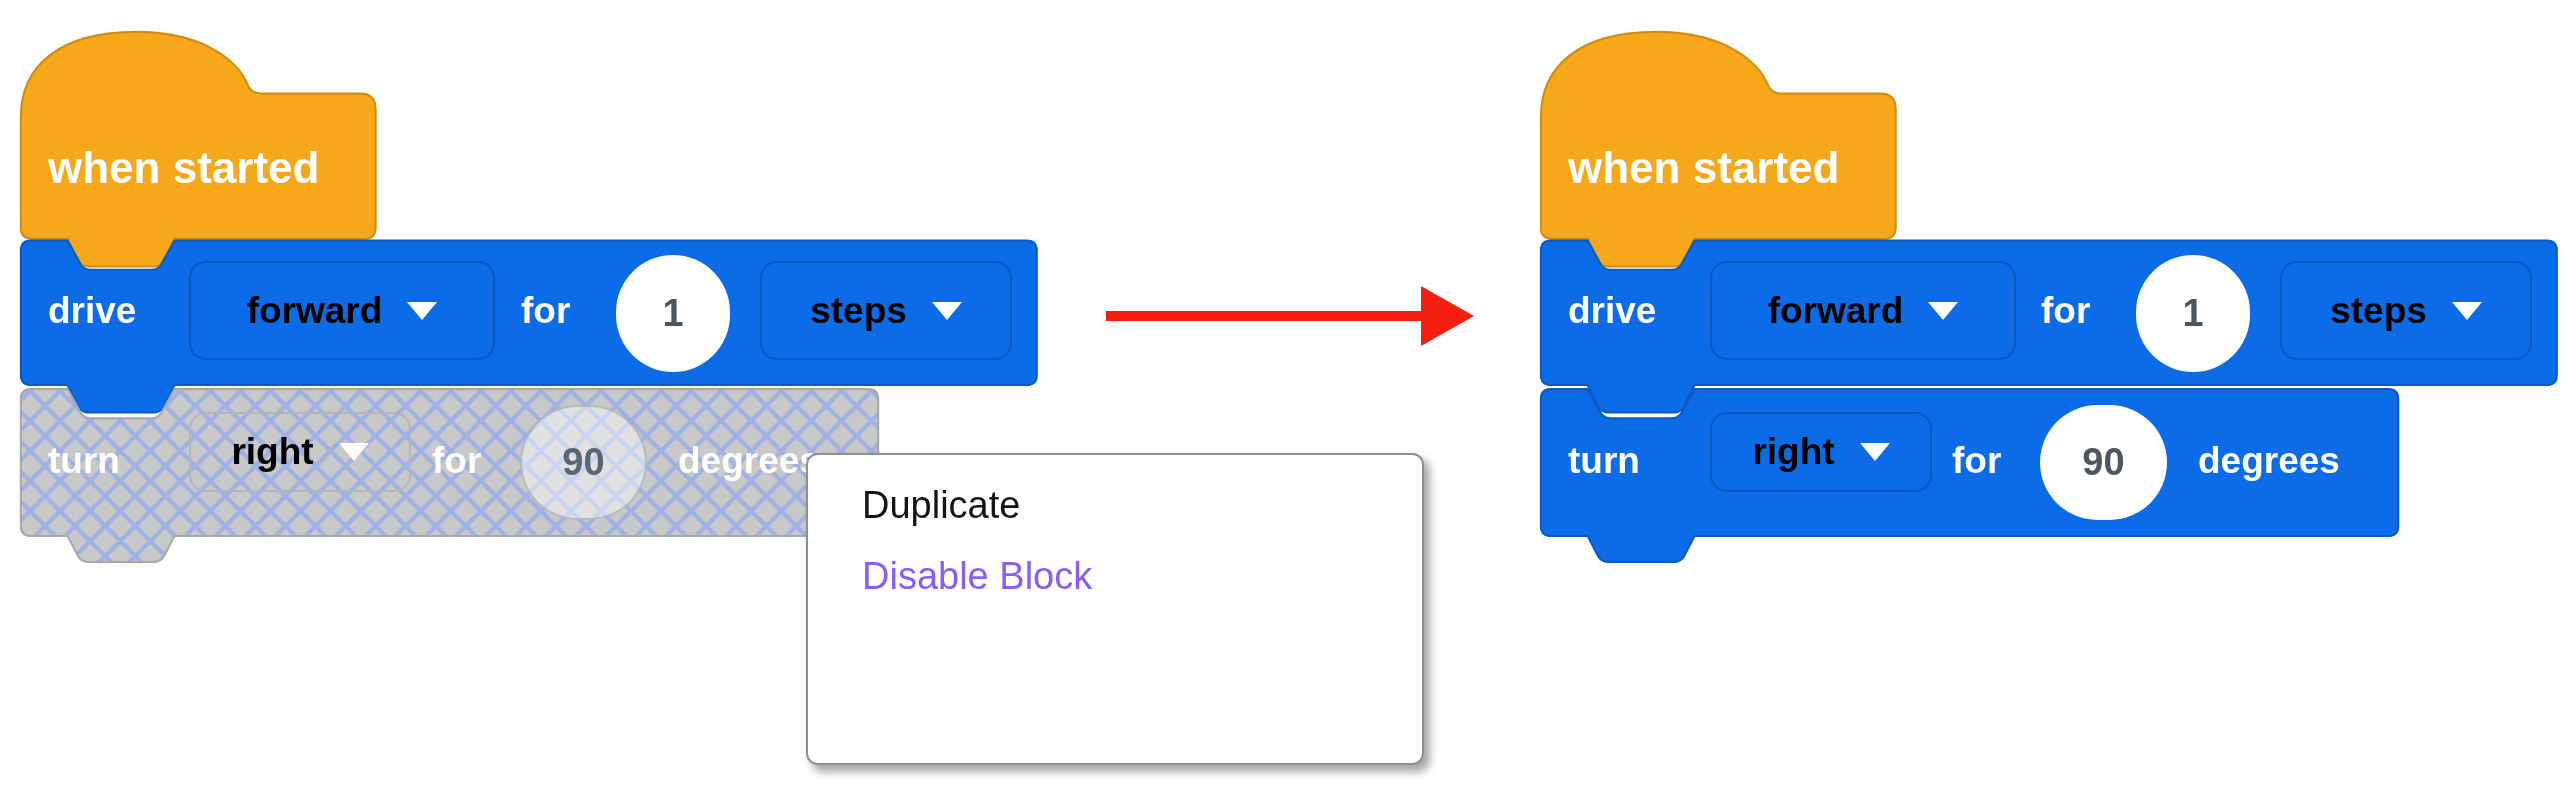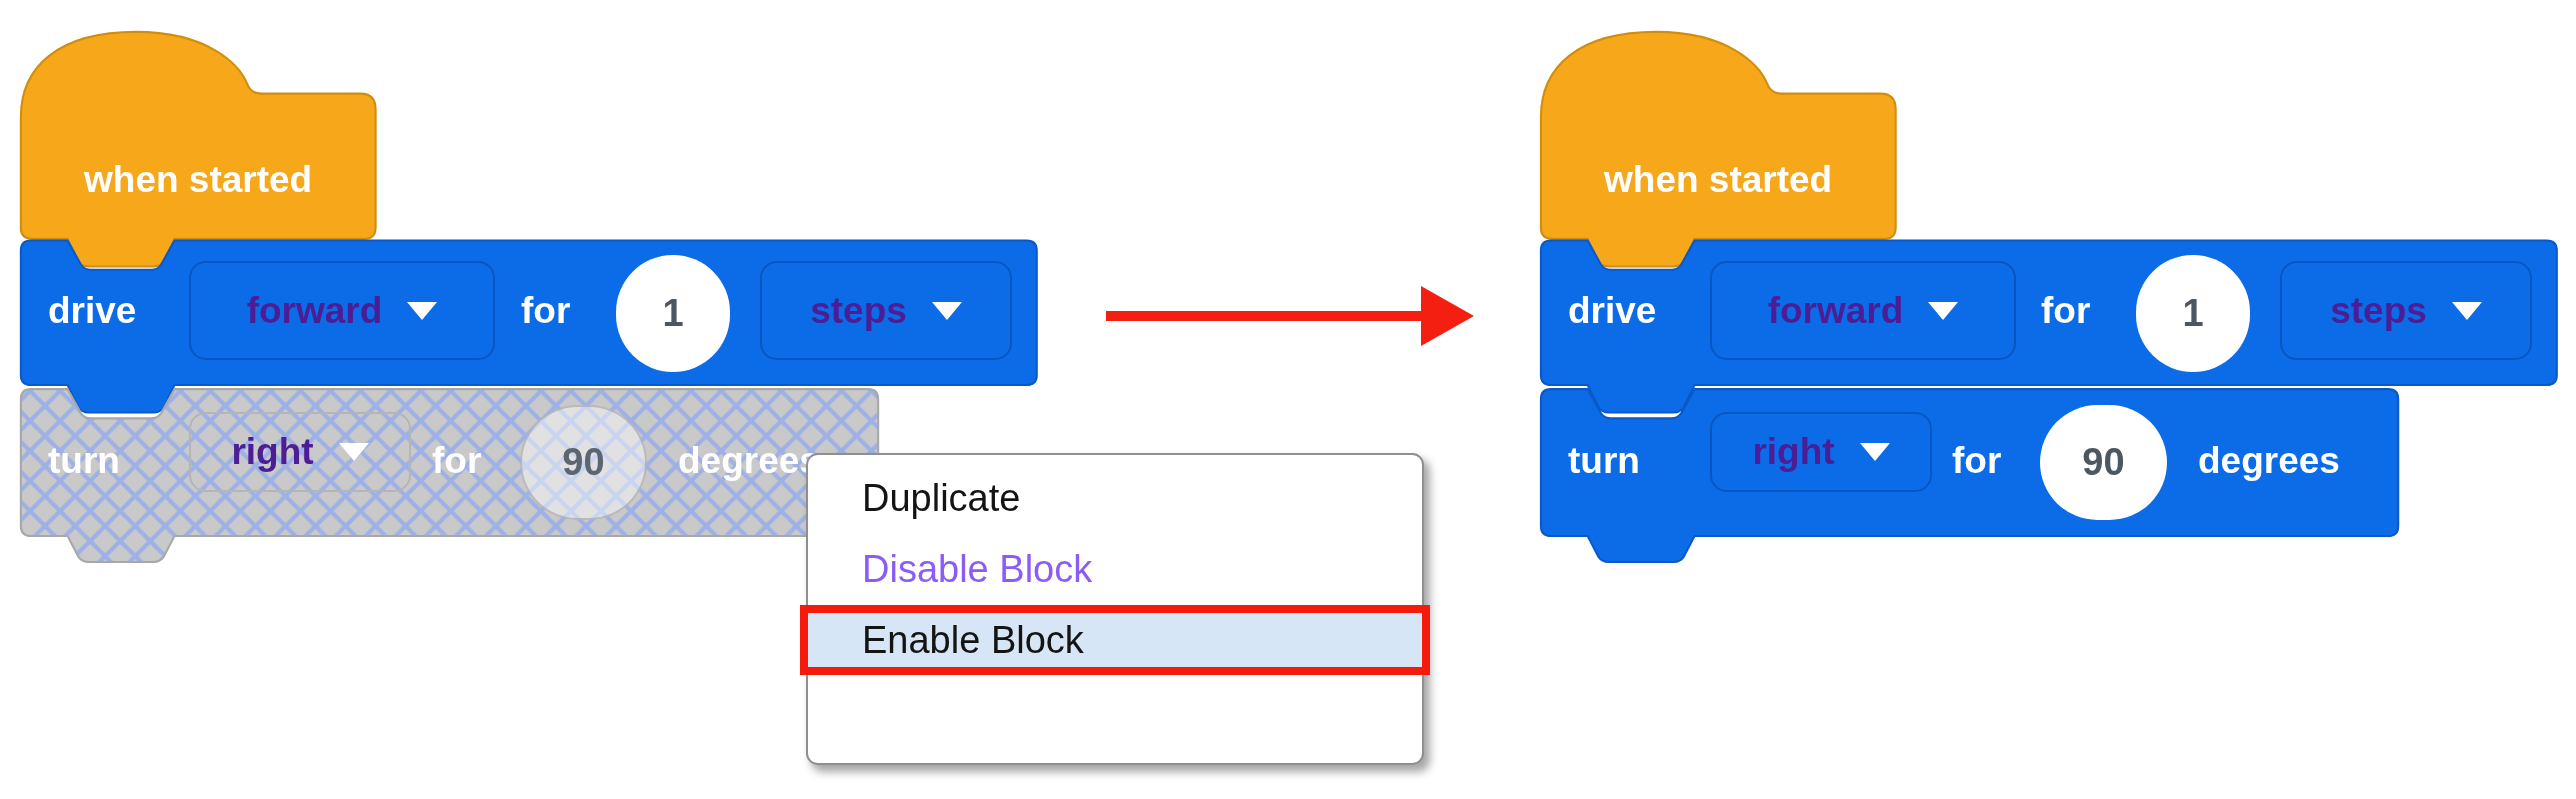--- a/index.html
+++ b/index.html
@@ -3,45 +3,45 @@
 <meta charset="utf-8">
 <style>
   html,body{margin:0;padding:0;background:#fff;}
   .stage{position:relative;width:2576px;height:800px;background:#fff;overflow:hidden;
          font-family:"Liberation Sans",sans-serif;}
   .layer{position:absolute;left:0;top:0;}
 
   
   .blk-label{position:absolute;color:#ffffff;font-weight:bold;font-size:37px;
              white-space:nowrap;z-index:3;}
-  .hat-label{top:152px;height:55px;line-height:55px;font-size:37px;margin-left:36px;}
+  .hat-label{top:140px;height:55px;line-height:55px;font-size:44px;}
   .row-drive{top:261px;height:99px;line-height:99px;text-align:right;}
   .row-turn{top:412px;height:97px;line-height:97px;}
 
   
   .dd{position:absolute;box-sizing:border-box;border:2.5px solid #0857c0;border-radius:16.7px;
       display:flex;align-items:center;justify-content:center;gap:25px;z-index:3;
-      color:#4c1d95;font-weight:bold;font-size:37px;}
+      color:#000000;font-weight:bold;font-size:37px;}
   .dd.row-drive{top:261px;height:99px;line-height:normal;}
   .dd.row-turn{top:412px;height:80px;line-height:normal;}
   .tri{width:0;height:0;border-left:15px solid transparent;border-right:15px solid transparent;
        border-top:18.4px solid #ffffff;}
 
   
   .oval{position:absolute;box-sizing:border-box;background:#ffffff;border-radius:67px;
         display:flex;align-items:center;justify-content:center;font-weight:bold;
         font-size:38px;color:#4c5761;z-index:3;}
   .grp-disabled .dd{border-color:#b5b5b5;}
   .oval-disabled{background:rgba(255,255,255,0.45);border:2.5px solid rgba(165,165,165,0.65);
                  color:#5c6670;}
 
   
   .menu{position:absolute;left:806px;top:453px;width:618px;height:312px;box-sizing:border-box;
         background:#ffffff;border:2.5px solid #8f8f8f;border-radius:11.7px;z-index:10;
-        box-shadow:5.8px 6.7px 8.3px rgba(0,0,0,0.35);padding-top:8px;}
+        box-shadow:5.8px 6.7px 8.3px rgba(0,0,0,0.35);padding-top:15px;}
   .menu-item{height:71px;line-height:71px;padding-left:54px;font-size:38px;color:#141414;
              white-space:nowrap;}
   .menu-item.disabled{color:#8b5cf6;}
   .menu-item.highlighted{height:54px;line-height:54px;margin:8.3px 0;background:#d7e6f6;
                          outline:8.3px solid #f41a0c;}
 
   
   .arrow-line{position:absolute;left:1106px;top:311px;width:318px;height:10px;
               background:#f41f10;z-index:5;}
   .arrow-head{position:absolute;left:1421px;top:286px;width:0;height:0;z-index:5;
@@ -105,21 +105,20 @@
       </div>
       <div class="blk-label row-turn" style="left:432px;">for</div>
       <div class="oval oval-disabled" style="left:520px;top:405px;width:127px;height:115px;">90</div>
       <div class="blk-label row-turn" style="left:678px;">degrees</div>
     </div>
   </div>
 
   <div class="menu">
     <div class="menu-item">Duplicate</div>
     <div class="menu-item disabled">Disable Block</div>
-    <div class="menu-item highlighted">Enable Block</div>
   </div>
 
   <div class="arrow-line"></div>
   <div class="arrow-head"></div>
 
   <div>
     <div class="blk-label hat-label" style="left:1568px;">when started</div>
 
     <div class="blk-label row-drive" style="left:1568px;">drive</div>
     <div class="dd row-drive" style="left:1710px;width:306px;">

